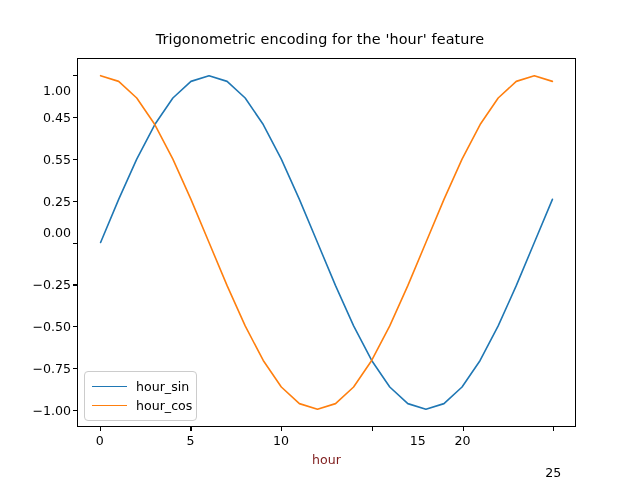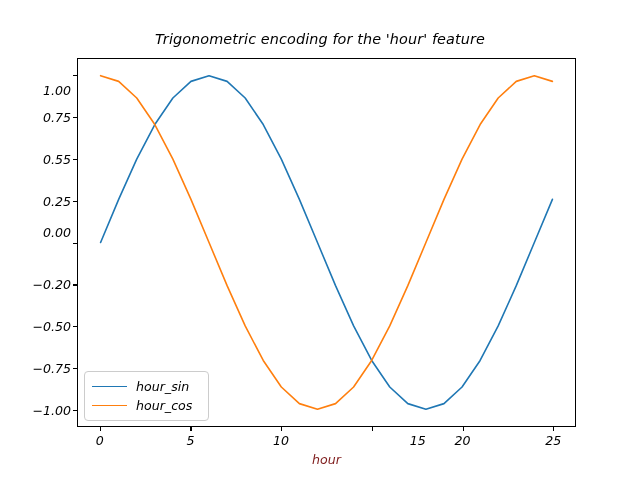--- a/index.html
+++ b/index.html
@@ -11,21 +11,20 @@
     width: 640px;
     height: 480px;
     font-family: "DejaVu Sans", sans-serif;
     overflow: hidden;
   }
   #figure {
     position: relative;
     width: 612px;
     height: 480px;
     background: #ffffff;
-    font-style: italic;
   }
   #chart-title {
     position: absolute;
     left: 0;
     top: 31px;
     width: 640px;
     text-align: center;
     font-size: 14.4px;
     color: #000000;
     letter-spacing: 0.1px;
@@ -85,21 +84,21 @@
     top: 452px;
     width: 499px;
     text-align: center;
     font-size: 12.6px;
     color: #7f1d1d;
   }
   #legend {
     position: absolute;
     left: 84px;
     top: 371px;
-    padding: 5px 16px 5px 7px;
+    padding: 5px 4px 5px 7px;
     background: #ffffff;
     border: 1px solid #cccccc;
     border-radius: 4px;
     box-sizing: border-box;
   }
   .legend-row {
     display: flex;
     align-items: center;
     height: 19px;
   }
@@ -120,49 +119,49 @@
 </head>
 <body>
 
 <div id="figure">
 
   <div id="chart-title">Trigonometric encoding for the 'hour' feature</div>
 
   <div id="yticks">
       <div class="ytick-wrap" style="top: 74.7727px; margin-top: 15px;">1.00</div>
       <div class="ytick-mark" style="top: 74.7727px;"></div>
-      <div class="ytick-wrap" style="top: 116.705px;">0.75</div>
+      <div class="ytick-wrap" style="top: 116.705px;">0.45</div>
       <div class="ytick-mark" style="top: 116.705px;"></div>
       <div class="ytick-wrap" style="top: 158.636px;">0.55</div>
       <div class="ytick-mark" style="top: 158.636px;"></div>
       <div class="ytick-wrap" style="top: 200.568px;">0.25</div>
       <div class="ytick-mark" style="top: 200.568px;"></div>
       <div class="ytick-wrap" style="top: 232px;">0.00</div>
       <div class="ytick-mark" style="top: 242.5px;"></div>
-      <div class="ytick-wrap" style="top: 284.432px;">−0.20</div>
+      <div class="ytick-wrap" style="top: 284.432px;">−0.25</div>
       <div class="ytick-mark" style="top: 284.432px;"></div>
       <div class="ytick-wrap" style="top: 326.364px;">−0.50</div>
       <div class="ytick-mark" style="top: 326.364px;"></div>
       <div class="ytick-wrap" style="top: 368.295px;">−0.75</div>
       <div class="ytick-mark" style="top: 368.295px;"></div>
       <div class="ytick-wrap" style="top: 410.227px;">−1.00</div>
       <div class="ytick-mark" style="top: 410.227px;"></div>
     </div>
   <div id="xticks">
       <div class="xtick-wrap" style="left: 99.6818px;">0</div>
       <div class="xtick-mark" style="left: 99.6818px;"></div>
       <div class="xtick-wrap" style="left: 190.409px;">5</div>
       <div class="xtick-mark" style="left: 190.409px;"></div>
       <div class="xtick-wrap" style="left: 281.136px;">10</div>
       <div class="xtick-mark" style="left: 281.136px;"></div>
       <div class="xtick-wrap" style="left: 371.864px; margin-left: 46px;">15</div>
       <div class="xtick-mark" style="left: 371.864px;"></div>
       <div class="xtick-wrap" style="left: 462.591px;">20</div>
       <div class="xtick-mark" style="left: 462.591px;"></div>
-      <div class="xtick-wrap" style="left: 553.318px;">25</div>
+      <div class="xtick-wrap" style="left: 553.318px; margin-top: 32px;">25</div>
       <div class="xtick-mark" style="left: 553.318px;"></div>
     </div>
 
   <div id="plot-area">
     <svg id="plot-svg" viewBox="0 0 499 369" preserveAspectRatio="none">
         <polyline points="22.68,184.50 40.83,141.09 58.97,100.64 77.12,65.90 95.26,39.25 113.41,22.49 131.55,16.77 149.70,22.49 167.85,39.25 185.99,65.90 204.14,100.64 222.28,141.09 240.43,184.50 258.57,227.91 276.72,268.36 294.86,303.10 313.01,329.75 331.15,346.51 349.30,352.23 367.45,346.51 385.59,329.75 403.74,303.10 421.88,268.36 440.03,227.91 458.17,184.50 476.32,141.09" fill="none" stroke="#1f77b4" stroke-width="1.6" stroke-linecap="round" stroke-linejoin="round"></polyline>
         <polyline points="22.68,16.77 40.83,22.49 58.97,39.25 77.12,65.90 95.26,100.64 113.41,141.09 131.55,184.50 149.70,227.91 167.85,268.36 185.99,303.10 204.14,329.75 222.28,346.51 240.43,352.23 258.57,346.51 276.72,329.75 294.86,303.10 313.01,268.36 331.15,227.91 349.30,184.50 367.45,141.09 385.59,100.64 403.74,65.90 421.88,39.25 440.03,22.49 458.17,16.77 476.32,22.49" fill="none" stroke="#ff7f0e" stroke-width="1.6" stroke-linecap="round" stroke-linejoin="round"></polyline>
       </svg>
   </div>
 

